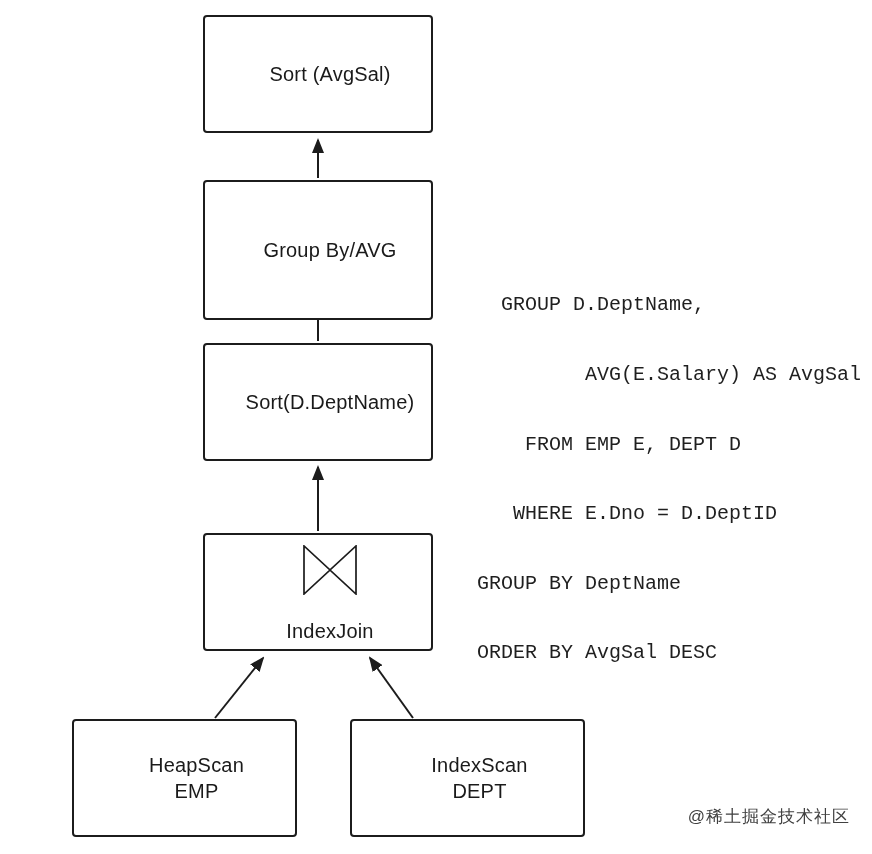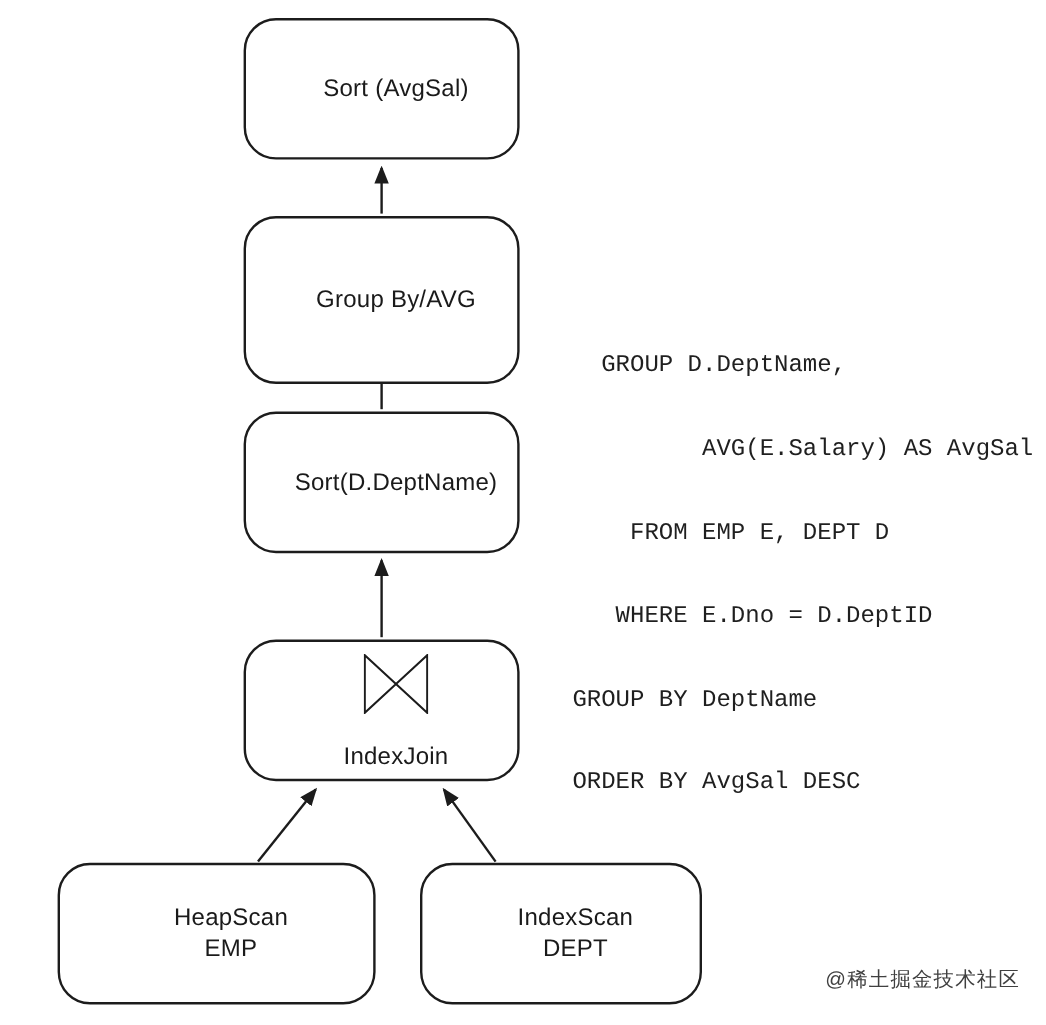--- a/index.html
+++ b/index.html
@@ -18,37 +18,37 @@
   .edges-layer {
     position: absolute;
     left: 0; top: 0;
     width: 872px; height: 854px;
     pointer-events: none;
   }
   .plan-node {
     position: absolute;
     background: #ffffff;
     border: 2px solid #1c1c1c;
-    border-radius: 27px;
+    border-radius: 4px;
     display: flex;
     flex-direction: column;
     align-items: center;
     justify-content: center;
     text-align: center;
     font-size: 20px;
     line-height: 26px;
     color: #1a1a1a;
     letter-spacing: 0.2px;
     padding-left: 24px;
   }
   .node-sort-avgsal   { left: 203px; top: 15px;  width: 230px; height: 118px; }
   .node-group-by-avg  { left: 203px; top: 180px; width: 230px; height: 140px; }
   .node-sort-deptname { left: 203px; top: 343px; width: 230px; height: 118px; }
   .node-index-join    { left: 203px; top: 533px; width: 230px; height: 118px; gap: 23px; }
-  .node-heapscan-emp  { left: 48px;  top: 719px; width: 265px; height: 118px; text-align: center; }
+  .node-heapscan-emp  { left: 72px;  top: 719px; width: 225px; height: 118px; text-align: center; }
   .node-indexscan-dept{ left: 350px; top: 719px; width: 235px; height: 118px; }
   .bowtie { display: block; margin-top: 4px; }
   .sql-block {
     position: absolute;
     left: 477px;
     top: 247px;
     font-family: "Liberation Mono", monospace;
     font-size: 20px;
     line-height: 23.2px;
     white-space: pre;

